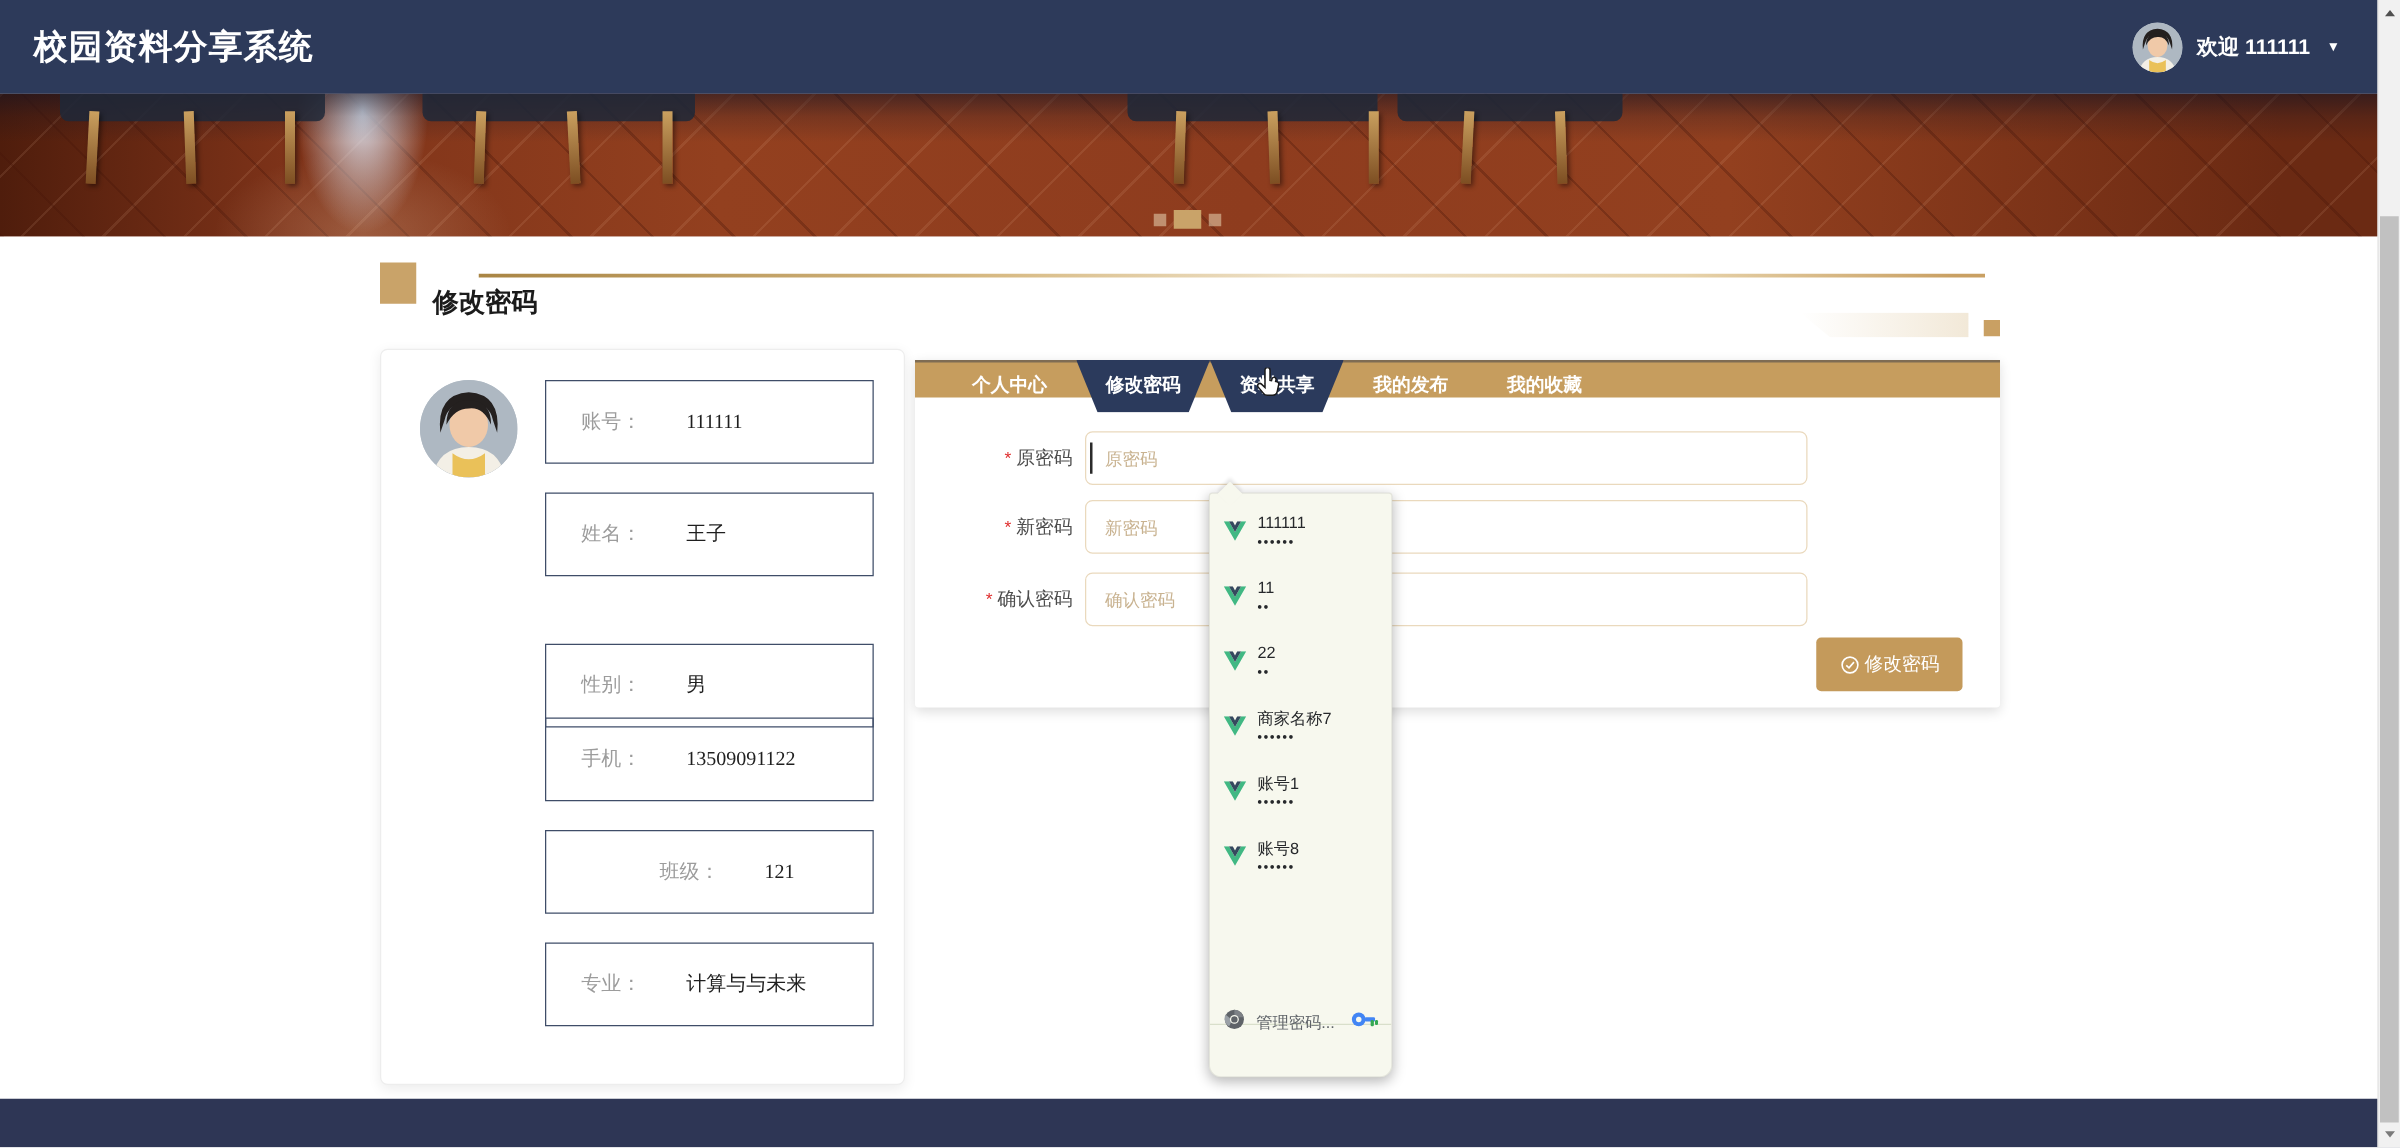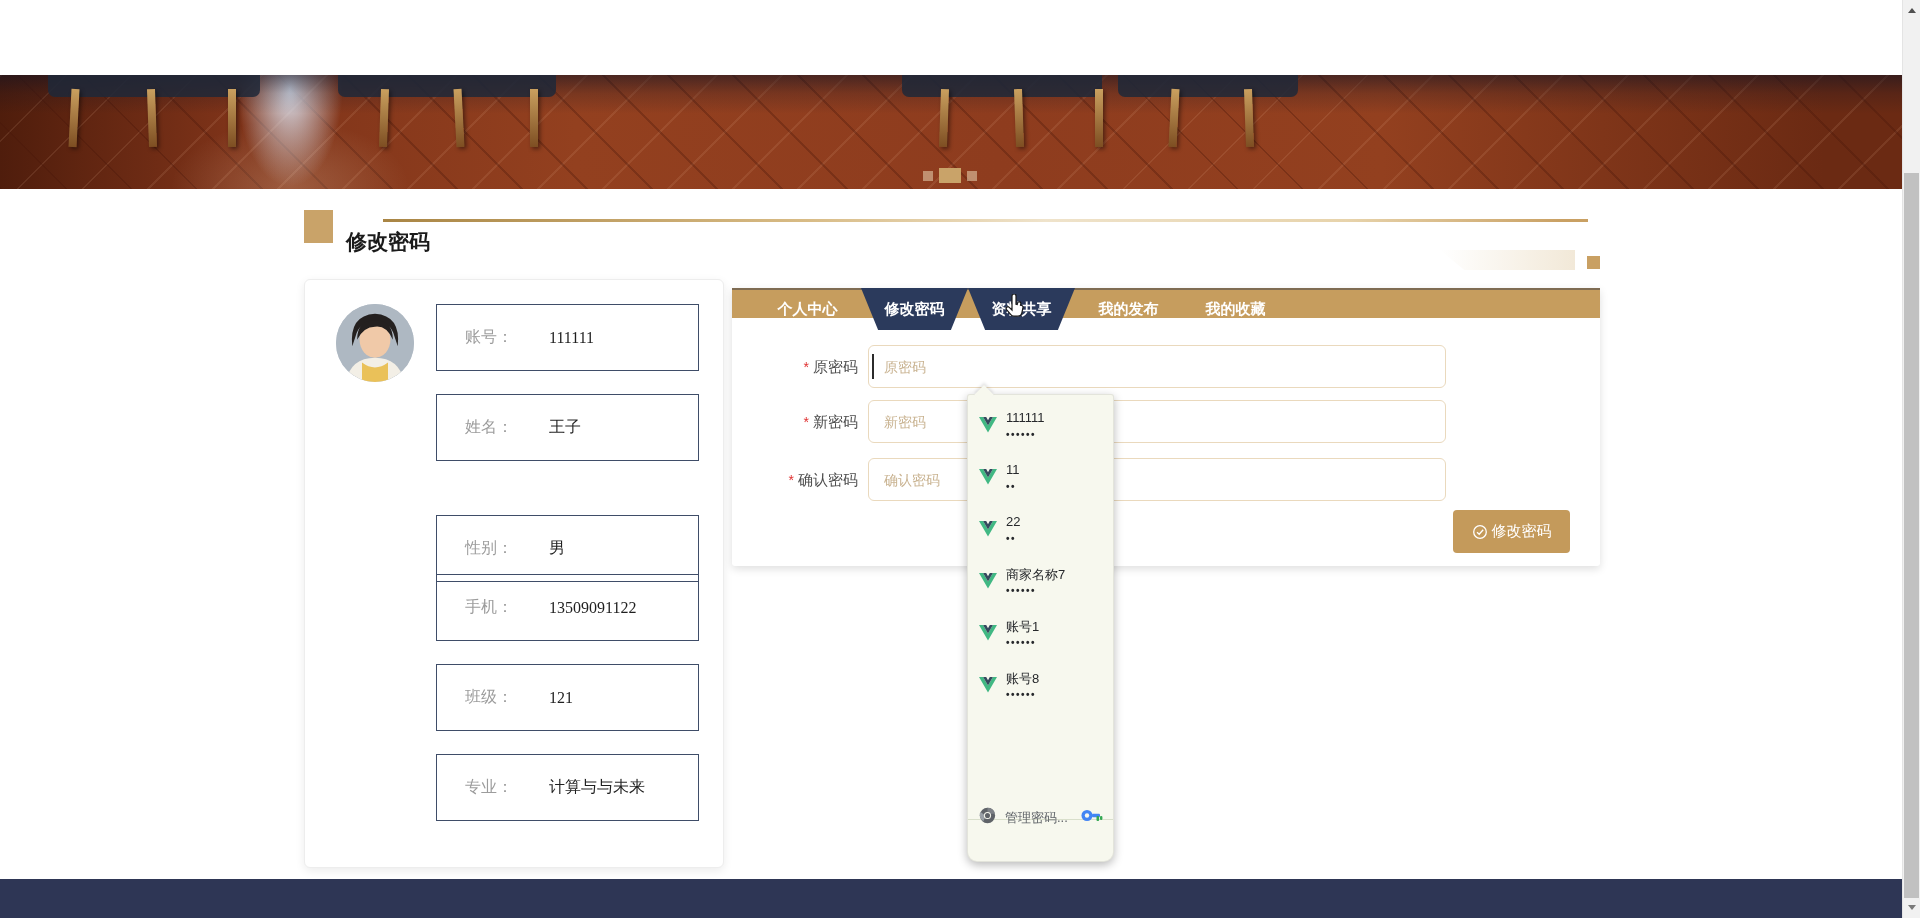--- a/index.html
+++ b/index.html
@@ -110,20 +110,37 @@
           border-bottom:5px solid #505050;}
   .tri-down{width:0;height:0;border-left:4px solid transparent;border-right:4px solid transparent;
           border-top:5px solid #7a7a7a;}
   .sb-thumb{position:absolute;left:1px;top:173px;width:15px;height:725px;background:#c1c1c1;}
 </style>
 </head>
 <body>
 
 <div id="app">
 
+  <div class="navbar">
+    <div class="nav-title">校园资料分享系统</div>
+    <div class="nav-user">
+      <div class="nav-avatar">
+        <svg width="40" height="40" viewBox="0 0 48 48">
+          <rect width="48" height="48" fill="#aeb8c2"></rect>
+          <path d="M10 26 Q8 7 24 6 Q40 7 38 26 L36 20 Q34 11 24 11 Q14 11 12 20 Z" fill="#24201f"></path>
+          <ellipse cx="24" cy="22" rx="9.5" ry="11" fill="#f0c9a8"></ellipse>
+          <path d="M13 22 Q13 10 24 10 Q35 10 35 22 Q31 13 24 14 Q17 14 13 22 Z" fill="#24201f"></path>
+          <path d="M6 48 Q9 33 24 33 Q39 33 42 48 Z" fill="#f3efe6"></path>
+          <path d="M16 36 Q24 42 32 36 L32 48 L16 48 Z" fill="#e8b93f" opacity="0.85"></path>
+        </svg>
+      </div>
+      <span class="nav-welcome">欢迎 111111</span>
+      <span class="nav-caret">▼</span>
+    </div>
+  </div>
 
   <div class="banner">
     <div class="bseat" style="left:48px;width:212px;"></div>
     <div class="bseat" style="left:338px;width:218px;"></div>
     <div class="bseat" style="left:902px;width:200px;"></div>
     <div class="bseat" style="left:1118px;width:180px;"></div>
     <div class="bleg" style="left:70px;transform:rotate(3deg);"></div>
     <div class="bleg" style="left:148px;transform:rotate(-2deg);"></div>
     <div class="bleg" style="left:228px;"></div>
     <div class="bleg" style="left:380px;transform:rotate(2deg);"></div>
@@ -170,21 +187,21 @@
           <span class="p-value">王子</span>
         </div>
         <div class="p-field" style="top: 204px; margin-top: 31px;">
           <span class="p-label">性别：</span>
           <span class="p-value">男</span>
         </div>
         <div class="p-field" style="top: 294px;">
           <span class="p-label">手机：</span>
           <span class="p-value">13509091122</span>
         </div>
-        <div class="p-field" style="top: 384px;">
+        <div class="p-field" style="top: 384px; justify-content: center;">
           <span class="p-label">班级：</span>
           <span class="p-value">121</span>
         </div>
         <div class="p-field" style="top: 474px;">
           <span class="p-label">专业：</span>
           <span class="p-value">计算与与未来</span>
         </div>
       </div>
   </div>
 

